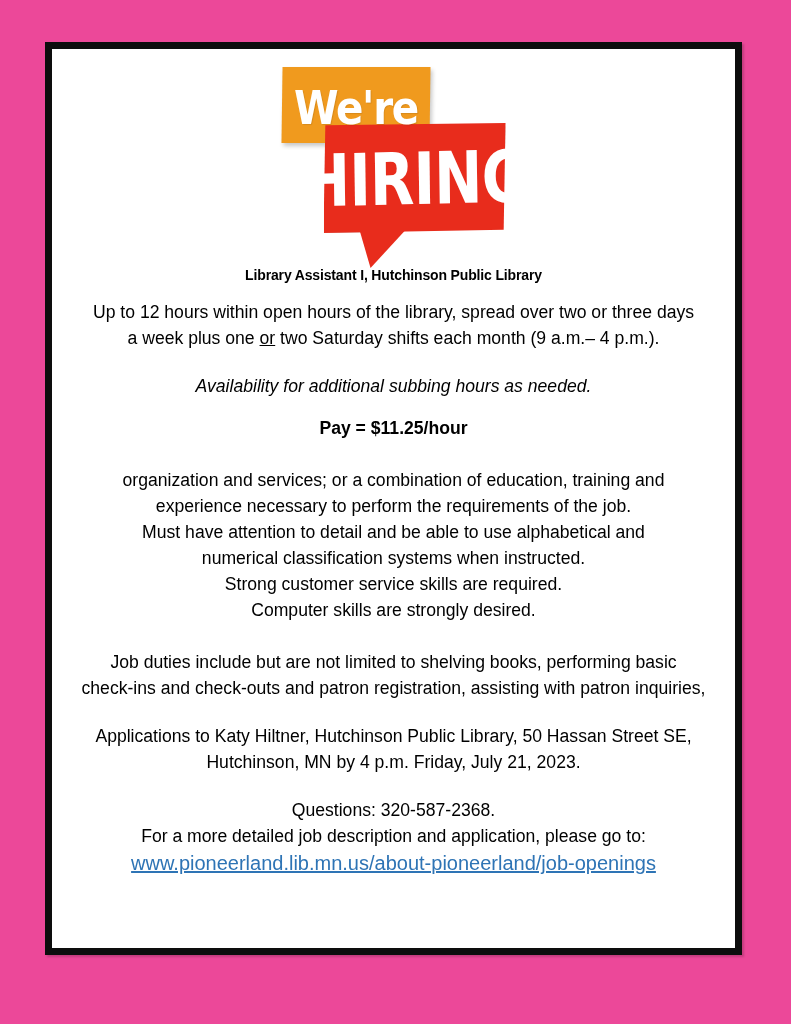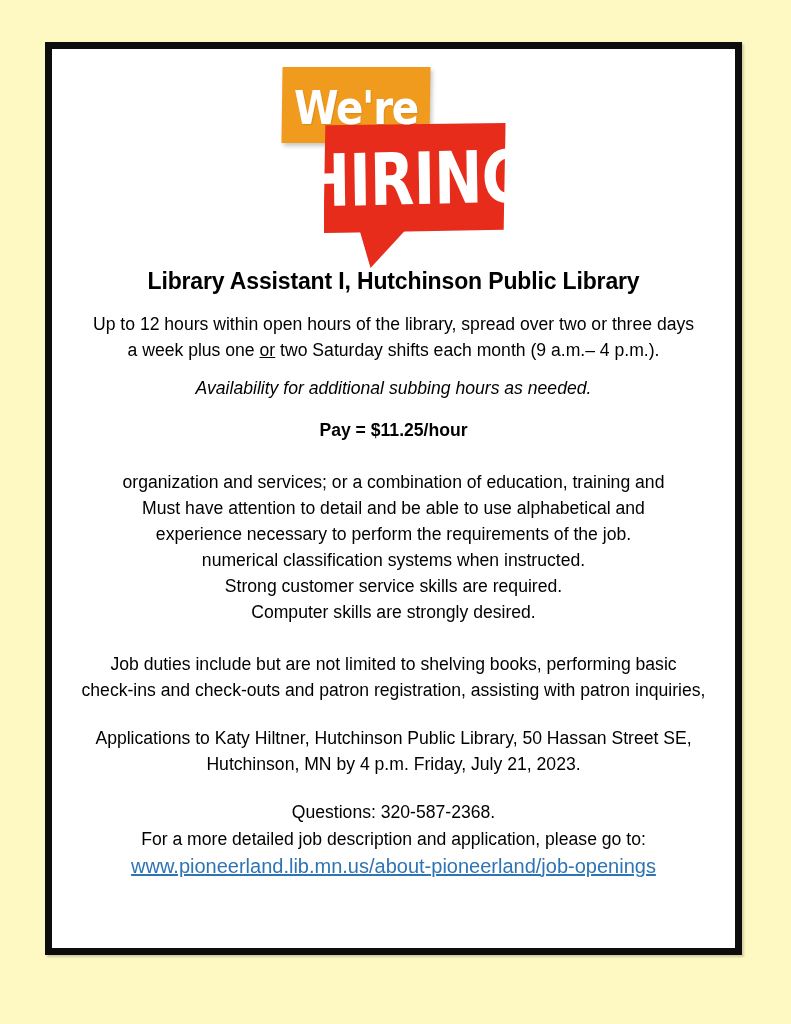--- a/index.html
+++ b/index.html
@@ -12,21 +12,21 @@
     height: 1024px;
     font-family: "Liberation Sans", sans-serif;
     color: #000000;
     overflow: hidden;
   }
 
   #page {
     position: relative;
     width: 791px;
     height: 1024px;
-    background: #fef9c3;
+    background: #ec4899;
   }
 
   
   #flyer-frame {
     position: absolute;
     left: 45px;
     top: 42px;
     width: 697px;
     height: 913px;
     box-sizing: border-box;
@@ -125,36 +125,36 @@
     font-weight: bold;
     font-size: 72px;
     letter-spacing: -1px;
     line-height: 1;
     transform: scaleX(0.80) rotate(-1deg);
     z-index: 5;
   }
 
   
   .job-title {
-    font-size: 23px;
+    font-size: 14px;
     font-weight: bold;
     line-height: 1.35;
     margin: 4px 0 14px 0;
     letter-spacing: -0.15px;
   }
 
   .para {
     font-size: 17.6px;
     line-height: 1.48;
     margin: 0;
   }
 
   .para.italic {
     font-style: italic;
-    margin-top: 12px;
+    margin-top: 22px;
   }
 
   .para.bold {
     font-weight: bold;
   }
 
   .block-gap-lg { height: 26px; }
   .block-gap-md { height: 22px; }
   .block-gap-sm { height: 16px; }
 
@@ -196,22 +196,22 @@
 
       <div class="block-gap-sm"></div>
 
       
       <p class="para bold">Pay = $11.25/hour</p>
 
       <div class="block-gap-lg"></div>
 
       
       <p class="para">organization and services; or a combination of education, training and</p>
+      <p class="para">experience necessary to perform the requirements of the job.</p>
       <p class="para">Must have attention to detail and be able to use alphabetical and</p>
-      <p class="para">experience necessary to perform the requirements of the job.</p>
       <p class="para">numerical classification systems when instructed.</p>
       <p class="para">Strong customer service skills are required.</p>
       <p class="para">Computer skills are strongly desired.</p>
 
       <div class="block-gap-lg"></div>
 
       
       <p class="para">Job duties include but are not limited to shelving books, performing basic</p>
       <p class="para">check-ins and check-outs and patron registration, assisting with patron inquiries,</p>
 

